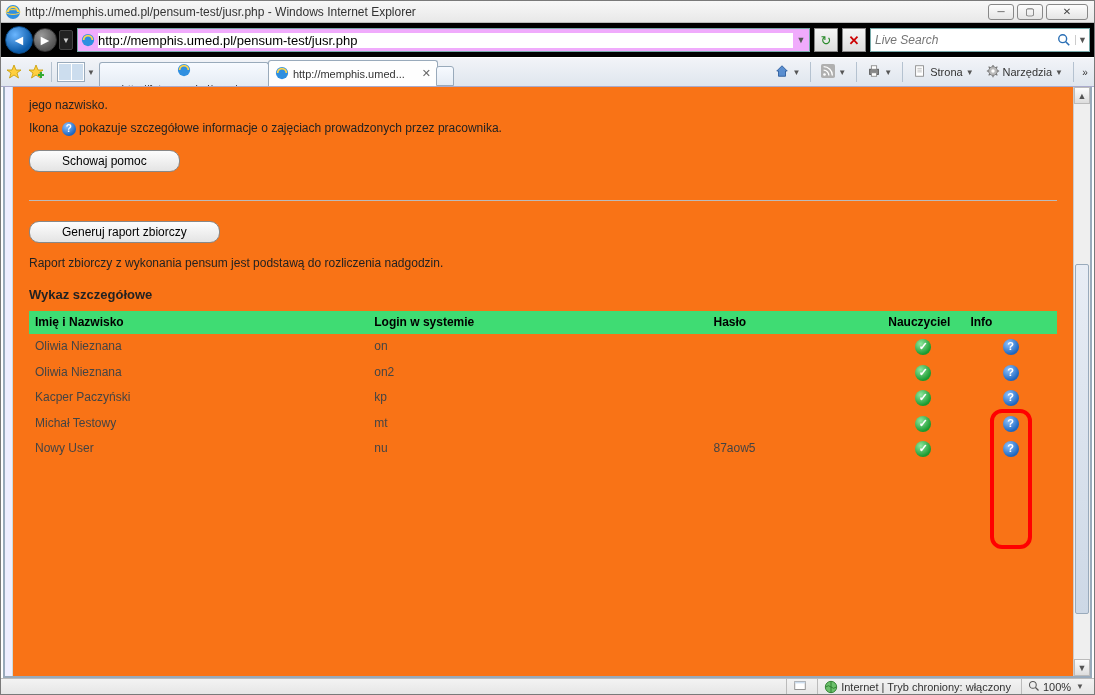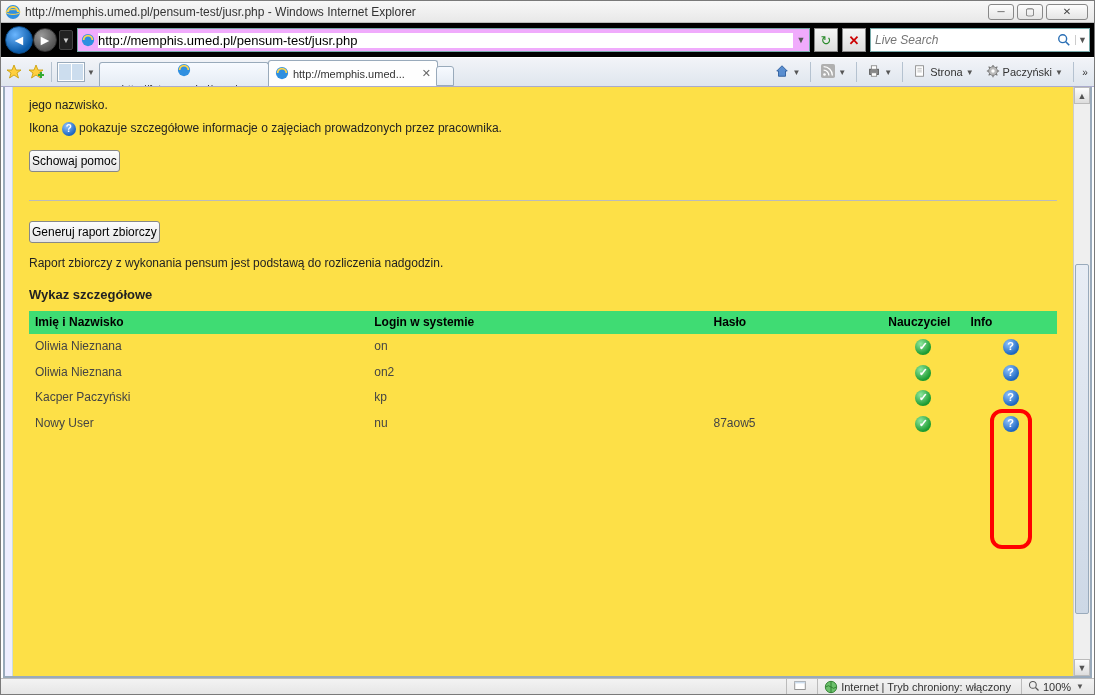--- a/index.html
+++ b/index.html
@@ -133,36 +133,36 @@
     height:22px;padding:0 4px;display:flex;align-items:center;gap:3px;
     border:1px solid transparent;border-radius:2px;color:#333;
   }
   .tb-btn .dd{font-size:8px;color:#555;}
   
   .content-frame{
     flex:1;display:flex;overflow:hidden;border:2px solid #9ab;border-top:none;margin:0 2px;
   }
   .left-gutter{width:8px;background:#eef;border-right:1px solid #cdd;}
   .content{
-    flex:1;overflow:hidden;position:relative;background:#fde047;
+    flex:1;overflow:hidden;position:relative;background:#f97316;
   }
   .page{
     padding:4px 16px 10px 16px;font-size:12px;color:#222;line-height:1.45;
   }
   .page p{margin:6px 0;}
   .inline-help{
     display:inline-flex;width:14px;height:14px;border-radius:50%;
     background:radial-gradient(circle at 35% 30%, #8fc3ff, #1d66c0 70%);
     color:#fff;font-weight:bold;font-size:10px;align-items:center;justify-content:center;
     vertical-align:middle;
   }
   button.page-btn{
-    font-family:inherit;font-size:12px;padding:3px 2px;
+    font-family:inherit;font-size:12px;padding:3px 32px;
     background:linear-gradient(#fdfdfd,#e4e4e4);
-    border:1px solid #888;border-radius:3px;
+    border:1px solid #888;border-radius:10px;
     margin:6px 0;
   }
   hr.sep{border:none;border-top:1px solid #bbb;margin:22px 0 14px;}
   .section-title{font-size:13px;font-weight:bold;margin:14px 0 6px;}
   table.tbl{width:100%;border-collapse:collapse;font-size:12px;}
   table.tbl th{
     background:#3fdc73;color:#000;text-align:left;font-weight:bold;
     padding:3px 6px;
   }
   table.tbl td{padding:4px 6px;color:#444;}
@@ -338,21 +338,21 @@
                 <line x1="8" y1="1" x2="8" y2="3"></line>
                 <line x1="8" y1="13" x2="8" y2="15"></line>
                 <line x1="1" y1="8" x2="3" y2="8"></line>
                 <line x1="13" y1="8" x2="15" y2="8"></line>
                 <line x1="3" y1="3" x2="4.5" y2="4.5"></line>
                 <line x1="11.5" y1="11.5" x2="13" y2="13"></line>
                 <line x1="3" y1="13" x2="4.5" y2="11.5"></line>
                 <line x1="11.5" y1="4.5" x2="13" y2="3"></line>
               </g>
             </svg></span>
-        <span>Paczyński</span>
+        <span>Narzędzia</span>
           <span class="dd">▼</span>
       </div>
       <span class="tb-sep"></span>
       <div class="tb-btn" style="width:12px;justify-content:center;">
           <span style="font-size:10px;">»</span>
         </div>
     </div>
   </div>
 
   <div class="content-frame">
@@ -405,20 +405,27 @@
                 <td class="center"><span class="info-ico">?</span></td>
               </tr>
               <tr>
                 <td>Kacper Paczyński</td>
                 <td>kp</td>
                 <td></td>
                 <td class="center"><span class="chk-ico">✓</span></td>
                 <td class="center"><span class="info-ico">?</span></td>
               </tr>
               <tr>
+                <td>Michał Testowy</td>
+                <td>mt</td>
+                <td></td>
+                <td class="center"><span class="chk-ico">✓</span></td>
+                <td class="center"><span class="info-ico">?</span></td>
+              </tr>
+              <tr>
                 <td>Nowy User</td>
                 <td>nu</td>
                 <td>87aow5</td>
                 <td class="center"><span class="chk-ico">✓</span></td>
                 <td class="center"><span class="info-ico">?</span></td>
               </tr>
             </tbody>
         </table>
       </div>
 

